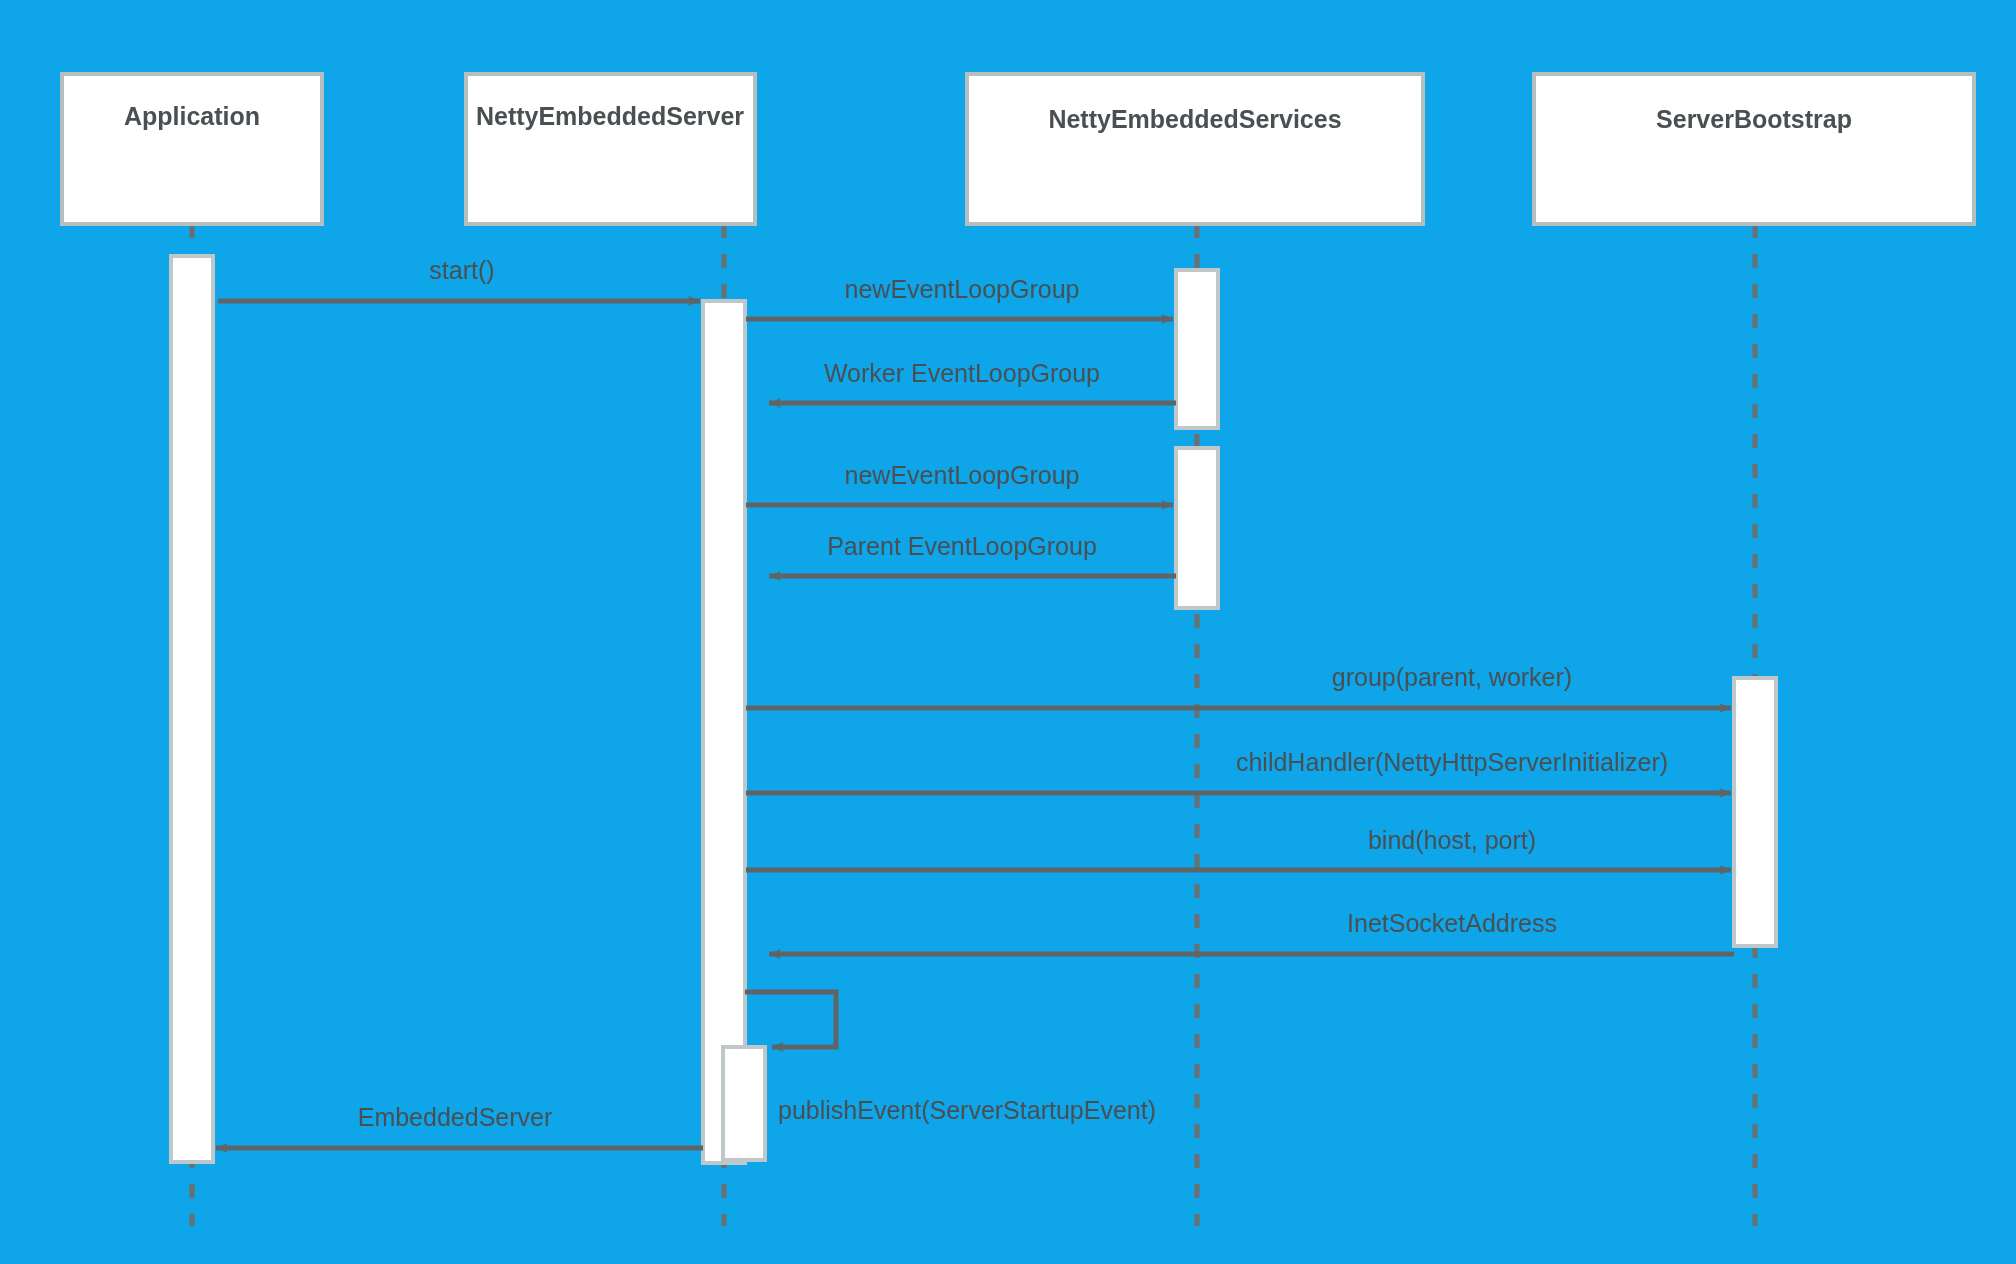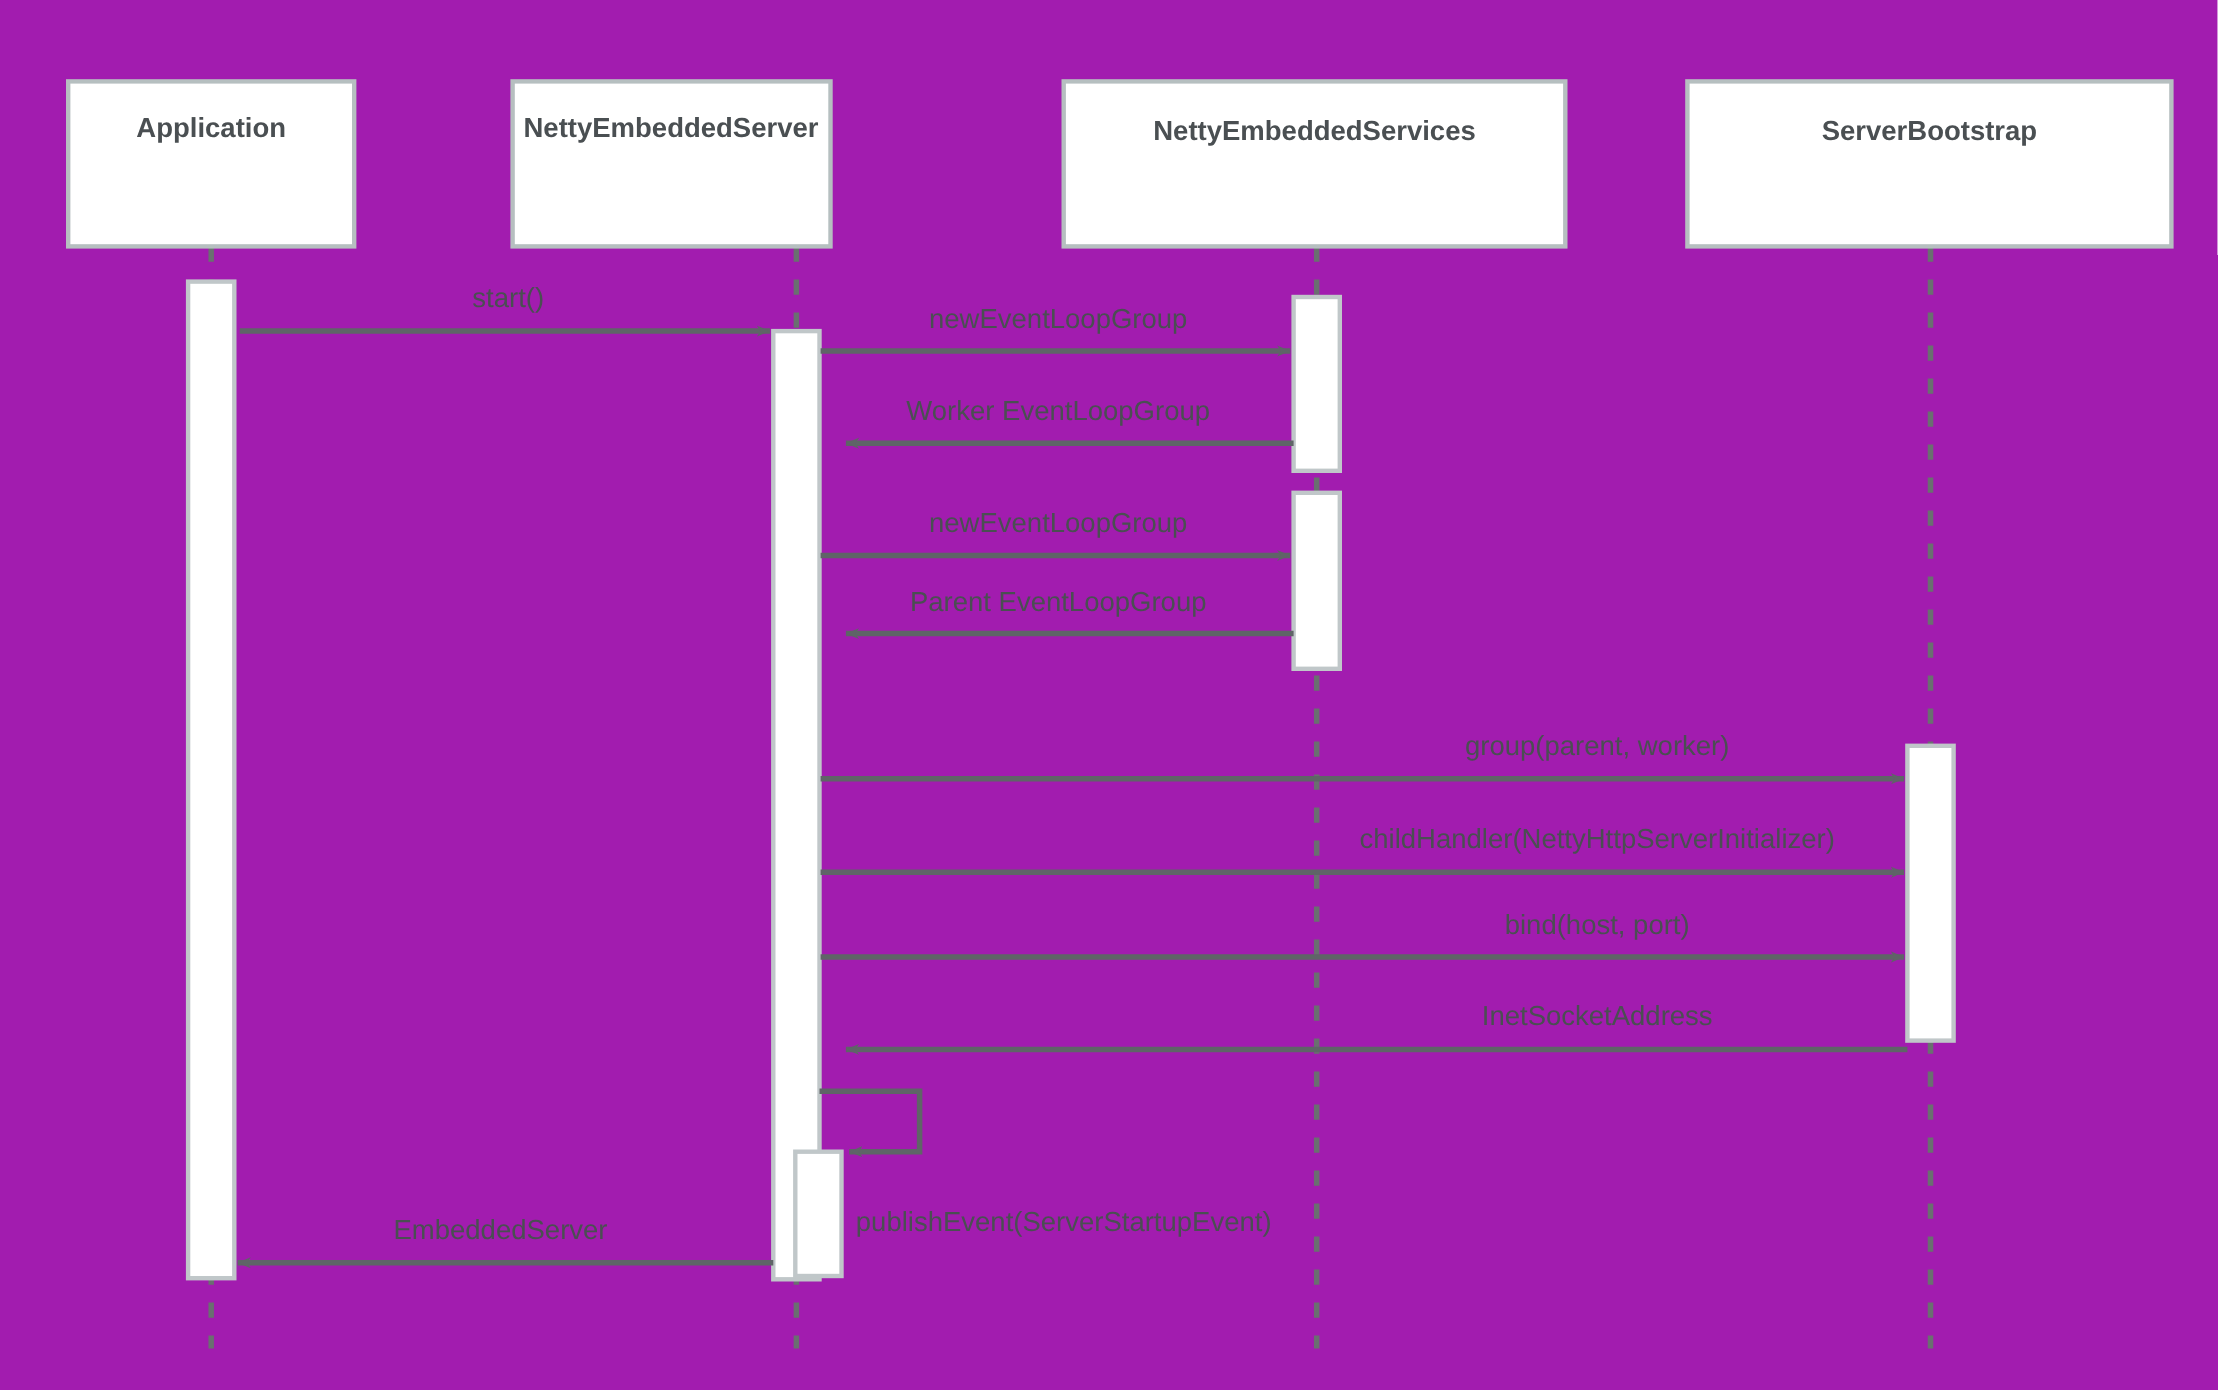--- a/index.html
+++ b/index.html
@@ -8,21 +8,21 @@
     background: #ffffff;
   }
   body {
     font-family: "Liberation Sans", sans-serif;
     -webkit-font-smoothing: antialiased;
   }
   #canvas {
     position: relative;
     width: 2016px;
     height: 1264px;
-    background: #a21caf;
+    background: #0ea5e9;
     overflow: hidden;
   }
   svg#diagram {
     position: absolute;
     top: 0;
     left: 0;
     width: 2016px;
     height: 1264px;
     display: block;
   }

